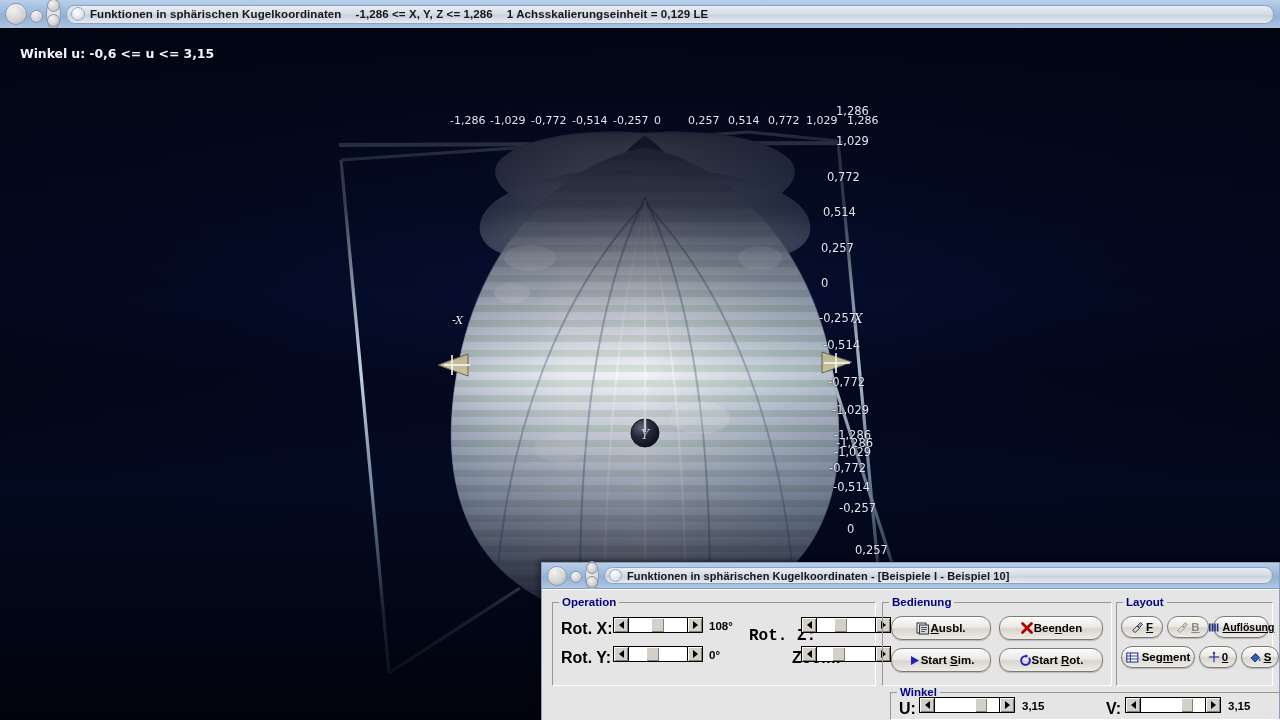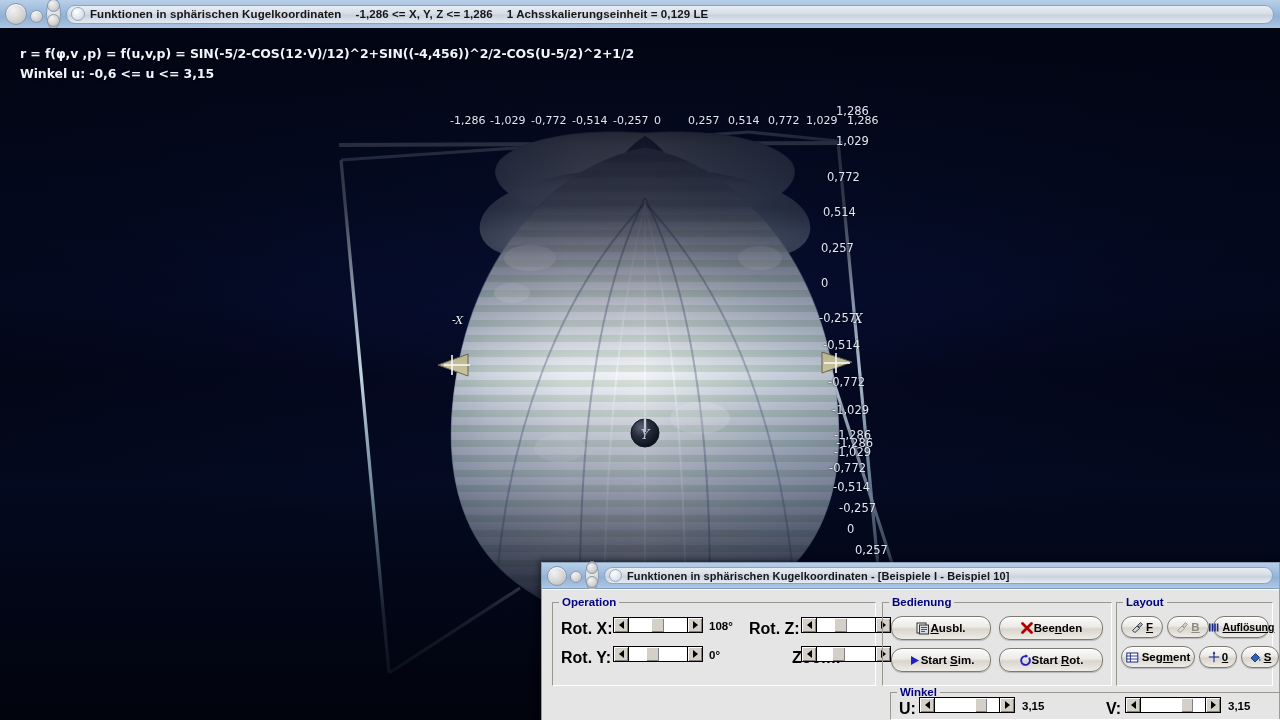--- a/index.html
+++ b/index.html
@@ -368,21 +368,20 @@
       <g>
         <circle cx="645" cy="405" r="14" fill="url(#ybtn)" stroke="#111520" stroke-width="1"></circle>
         <line x1="645" y1="383" x2="645" y2="404" stroke="#e8ecf5" stroke-width="2.4"></line>
         <text x="645" y="411" font-family="DejaVu Serif, serif" font-style="italic" font-size="13" fill="#e8ecf5" text-anchor="middle">Y</text>
       </g>
     </svg>
 
     <div class="vpOverlay"></div>
 
     <div class="formula">
-      <div>r = f(φ,v ,p) = f(u,v,p) = SIN(-5/2-COS(12·V)/12)^2+SIN((-4,456))^2/2-COS(U-5/2)^2+1/2</div>
       <div>Winkel u:  -0,6 &lt;= u &lt;= 3,15</div>
     </div>
 
     <div class="tickrow">
       <span class="tick" style="left:450px">-1,286</span>
       <span class="tick" style="left:490px">-1,029</span>
       <span class="tick" style="left:531px">-0,772</span>
       <span class="tick" style="left:572px">-0,514</span>
       <span class="tick" style="left:613px">-0,257</span>
       <span class="tick" style="left:654px">0</span>
@@ -451,21 +450,21 @@
               </div>
             <div class="strack">
                 <div class="sthumb" style="left:38%; width:22%;"></div>
               </div>
             <div class="sbtn right">
                 <span class="sarrow r"></span>
               </div>
           </div>
           <span class="val" style="left:156px; top:12px;">108°</span>
 
-          <span class="lbl" style="left:196px; top:12px;">Rot. Z:</span>
+          <span class="lbl" style="left:196px; top:19px;font-family:Liberation Mono, monospace;">Rot. Z:</span>
           <div class="sbar" style="left:248px; top:9px; width:90px;">
             <div class="sbtn">
                 <span class="sarrow l"></span>
               </div>
             <div class="strack">
                 <div class="sthumb" style="left:30%; width:22%;"></div>
               </div>
             <div class="sbtn right">
                 <span class="sarrow r"></span>
               </div>

